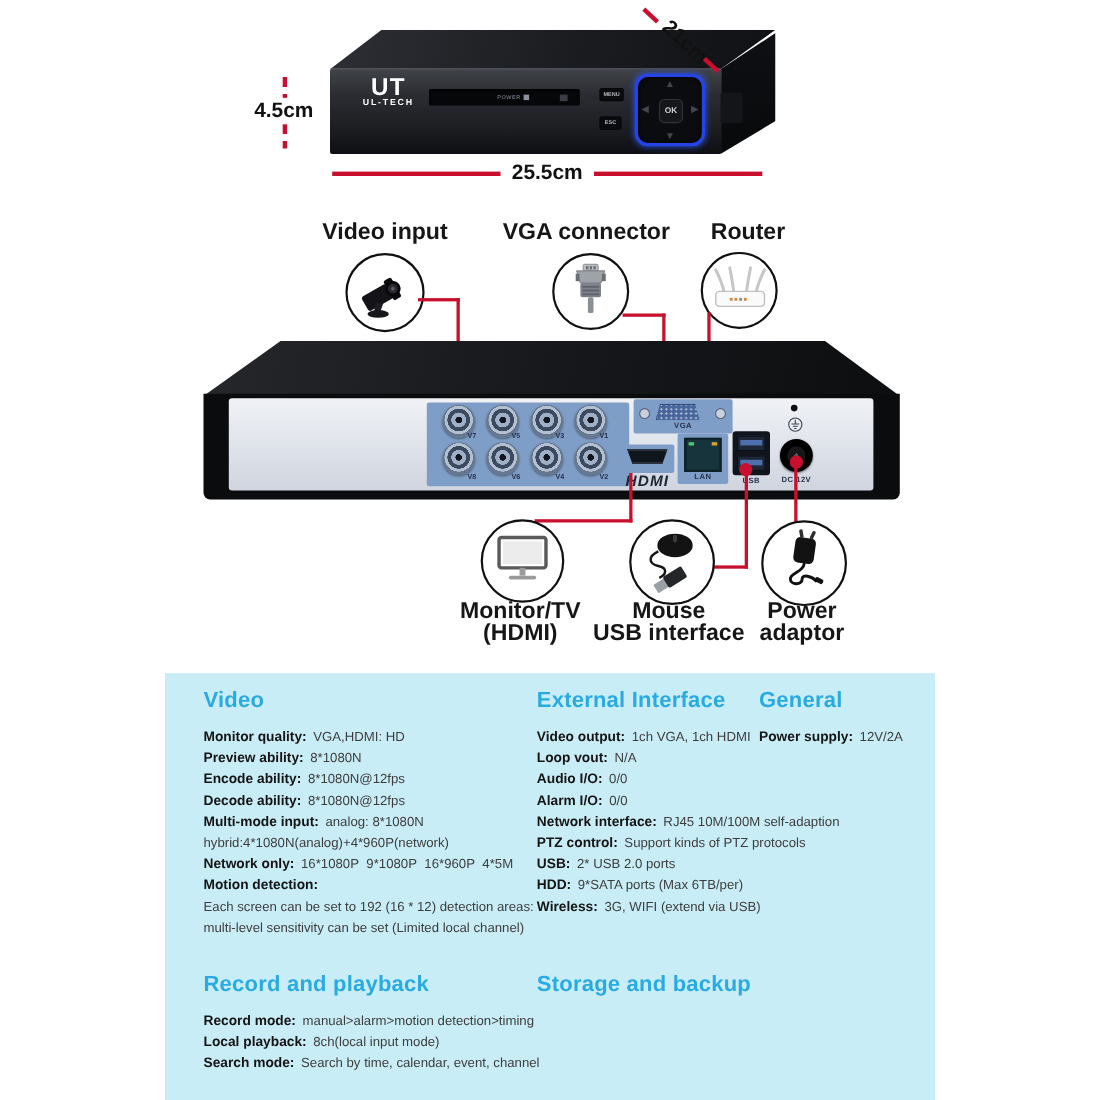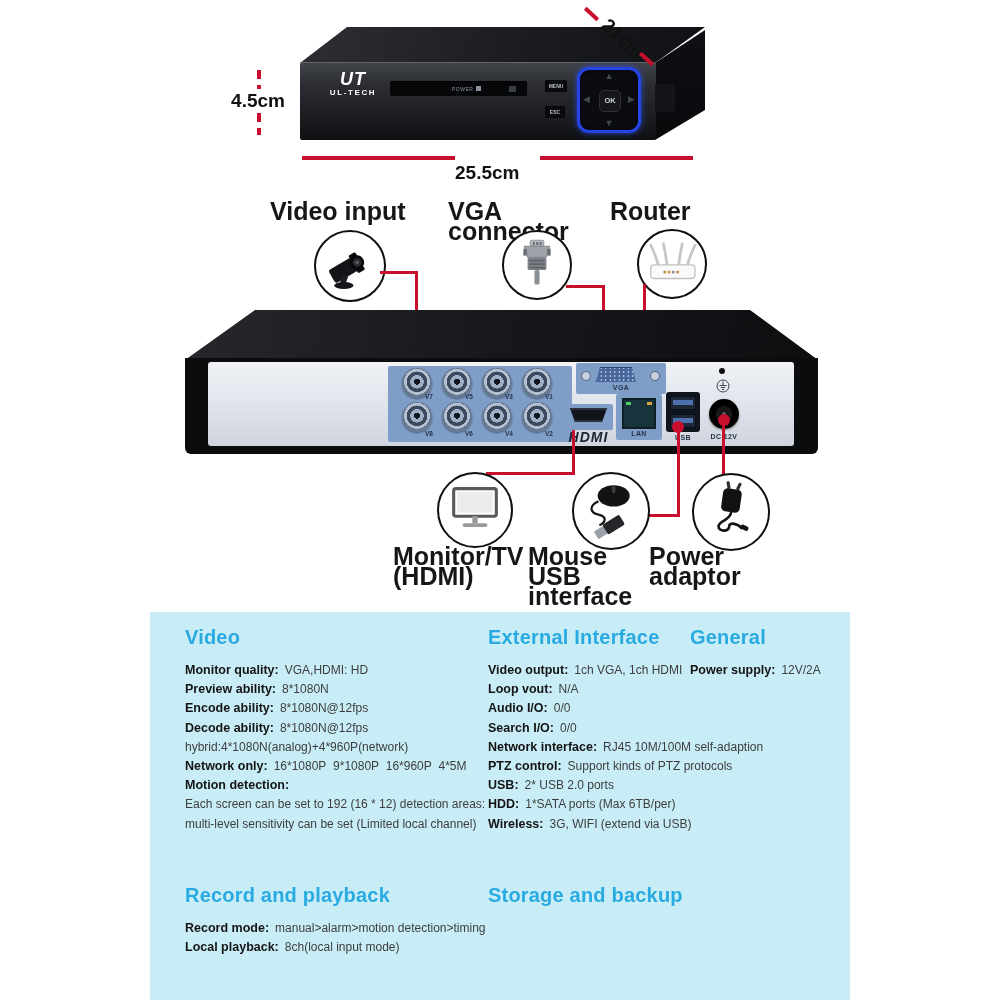--- a/index.html
+++ b/index.html
@@ -12,21 +12,21 @@
           background:linear-gradient(100deg,#2d2f34 0%,#1b1c20 55%,#101114 100%);
           clip-path:polygon(52px 0,410px 0,360px 36px,5px 36px);}
   .fu-side{left:655px;top:30px;width:52px;height:110px;
           background:linear-gradient(180deg,#0f1013,#08090b);
           clip-path:polygon(0 33px,50px 0,50px 80px,0 110px);}
   .fu-face{left:300px;top:62px;width:356px;height:78px;border-radius:2px;
           background:linear-gradient(180deg,#41444a 0%,#2b2d32 30%,#1c1e22 70%,#0e0f12 100%);
           box-shadow:inset 0 1px 0 rgba(255,255,255,.18);}
   .fu-bracket{left:655px;top:84px;width:20px;height:28px;background:#141518;border-radius:2px;}
   .fu-logo{left:318px;top:70px;width:70px;text-align:center;color:#fff;}
-  .fu-logo-ut{font-style:italic;font-weight:700;font-size:18px;letter-spacing:1px;line-height:18px;}
+  .fu-logo-ut{font-weight:700;font-size:22px;letter-spacing:1px;line-height:18px;}
   .fu-logo-name{font-size:8px;font-weight:700;letter-spacing:1.6px;line-height:10px;}
   .fu-slot{left:390px;top:81px;width:137px;height:15px;background:#060709;border-radius:2px;
           box-shadow:inset 0 1px 2px #000;display:flex;align-items:center;}
   .fu-power-label{font-size:5px;color:#9096a3;margin-left:62px;letter-spacing:.5px;}
   .fu-led{width:5px;height:5px;background:#8b90a0;margin-left:3px;}
   .fu-led2{width:7px;height:6px;background:#3a3d46;margin-left:28px;}
   .fu-btn{background:#0a0b0d;border-radius:2px;color:#b9bdc6;font-size:5px;font-weight:700;
           display:flex;align-items:center;justify-content:center;box-shadow:inset 0 0 2px #000;}
   .fu-menu{left:545px;top:80px;width:22px;height:12px;}
   .fu-esc{left:545px;top:106px;width:20px;height:12px;}
@@ -36,21 +36,21 @@
   .fu-ok{position:absolute;left:19px;top:20px;width:20px;height:20px;background:#16171b;border:1px solid #2e3138;
          border-radius:5px;color:#cdd0d7;font-size:7.5px;font-weight:700;text-align:center;line-height:19px;}
 
   
   .dim-text{font-size:19px;font-weight:600;color:#111;}
   .redbar{background:#c8102e;}
   .dash-v{width:4px;background:repeating-linear-gradient(180deg,#c8102e 0 9px,transparent 9px 15px);}
   .rot43{transform:rotate(43deg);}
 
   
-  .co-label{font-size:25px;font-weight:600;color:#161616;line-height:20px;}
+  .co-label{font-size:21px;font-weight:600;color:#161616;text-align:center;line-height:20px;}
   .co-circle{background:#fff;border:2.5px solid #101010;border-radius:50%;display:flex;
              align-items:center;justify-content:center;}
   .rl{background:#c8102e;}
   .rdot{width:12px;height:12px;border-radius:50%;background:#c8102e;}
 
   
   .ru-top{left:185px;top:310px;width:633px;height:50px;
          background:linear-gradient(100deg,#25272b 0%,#17181b 50%,#0d0e10 100%);
          clip-path:polygon(70px 0,565px 0,633px 50px,0 50px);}
   .ru-body{left:185px;top:358px;width:633px;height:96px;background:#0b0c0e;border-radius:0 0 6px 6px;}
@@ -116,21 +116,21 @@
     <span class="fu-arrow" style="left:3px;top:25px;">◀</span>
     <span class="fu-arrow" style="right:3px;top:25px;">▶</span>
     <span class="fu-ok">OK</span>
   </div>
 
   <div class="abs dash-v" style="left:257px;top:70px;height:19px;"></div>
   <div class="abs dim-text" style="left:226px;top:90px;width:64px;text-align:center;">4.5cm</div>
   <div class="abs dash-v" style="left:257px;top:113px;height:22px;"></div>
 
   <div class="abs redbar" style="left:302px;top:156px;width:153px;height:4px;"></div>
-  <div class="abs dim-text" style="left:455px;top:162px;width:85px;text-align:left;">25.5cm</div>
+  <div class="abs dim-text" style="left:455px;top:147px;width:85px;text-align:center;">25.5cm</div>
   <div class="abs redbar" style="left:540px;top:156px;width:153px;height:4px;"></div>
 
   <div class="abs redbar rot43" style="left:583px;top:12px;width:17px;height:4px;"></div>
   <div class="abs dim-text rot43" style="left:598px;top:28px;">21cm</div>
   <div class="abs redbar rot43" style="left:638px;top:57px;width:17px;height:4px;"></div>
 
   <div class="abs co-label" style="left:270px;top:201px;width:160px;">Video input</div>
   <div class="abs co-label" style="left:448px;top:201px;width:170px;">VGA connector</div>
   <div class="abs co-label" style="left:610px;top:201px;width:140px;">Router</div>
 
@@ -301,51 +301,53 @@
 
   <div class="abs spec-panel"></div>
 
   <div class="spec-section" style="left:185px;top:626px;width:300px;">
     <h2 class="spec-title">Video</h2>
     <div class="spec-rows">
         <div class="spec-row"><span class="spec-label">Monitor quality:</span><span class="spec-value">VGA,HDMI: HD</span></div>
         <div class="spec-row"><span class="spec-label">Preview ability:</span><span class="spec-value">8*1080N</span></div>
         <div class="spec-row"><span class="spec-label">Encode ability:</span><span class="spec-value">8*1080N@12fps</span></div>
         <div class="spec-row"><span class="spec-label">Decode ability:</span><span class="spec-value">8*1080N@12fps</span></div>
+        <div class="spec-row"><span class="spec-label">Multi-mode input:</span><span class="spec-value">analog: 8*1080N</span></div>
         <div class="spec-row"><span class="spec-value">hybrid:4*1080N(analog)+4*960P(network)</span></div>
         <div class="spec-row"><span class="spec-label">Network only:</span><span class="spec-value">16*1080P&nbsp; 9*1080P&nbsp; 16*960P&nbsp; 4*5M</span></div>
         <div class="spec-row"><span class="spec-label">Motion detection:</span></div>
         <div class="spec-row"><span class="spec-value">Each screen can be set to 192 (16 * 12) detection areas:</span></div>
         <div class="spec-row"><span class="spec-value">multi-level sensitivity can be set (Limited local channel)</span></div>
       </div>
   </div>
   <div class="spec-section" style="left:488px;top:626px;width:350px;">
     <h2 class="spec-title">External Interface</h2>
     <div class="spec-rows">
         <div class="spec-row"><span class="spec-label">Video output:</span><span class="spec-value">1ch VGA, 1ch HDMI</span></div>
         <div class="spec-row"><span class="spec-label">Loop vout:</span><span class="spec-value">N/A</span></div>
         <div class="spec-row"><span class="spec-label">Audio I/O:</span><span class="spec-value">0/0</span></div>
-        <div class="spec-row"><span class="spec-label">Search I/O:</span><span class="spec-value">0/0</span></div>
+        <div class="spec-row"><span class="spec-label">Alarm I/O:</span><span class="spec-value">0/0</span></div>
         <div class="spec-row"><span class="spec-label">Network interface:</span><span class="spec-value">RJ45 10M/100M self-adaption</span></div>
         <div class="spec-row"><span class="spec-label">PTZ control:</span><span class="spec-value">Support kinds of PTZ protocols</span></div>
         <div class="spec-row"><span class="spec-label">USB:</span><span class="spec-value">2* USB 2.0 ports</span></div>
-        <div class="spec-row"><span class="spec-label">HDD:</span><span class="spec-value">1*SATA ports (Max 6TB/per)</span></div>
+        <div class="spec-row"><span class="spec-label">HDD:</span><span class="spec-value">9*SATA ports (Max 6TB/per)</span></div>
         <div class="spec-row"><span class="spec-label">Wireless:</span><span class="spec-value">3G, WIFI (extend via USB)</span></div>
       </div>
   </div>
   <div class="spec-section" style="left:690px;top:626px;width:150px;">
     <h2 class="spec-title">General</h2>
     <div class="spec-rows">
         <div class="spec-row"><span class="spec-label">Power supply:</span><span class="spec-value">12V/2A</span></div>
       </div>
   </div>
   <div class="spec-section" style="left:185px;top:884px;width:300px;">
     <h2 class="spec-title">Record and playback</h2>
     <div class="spec-rows">
         <div class="spec-row"><span class="spec-label">Record mode:</span><span class="spec-value">manual&gt;alarm&gt;motion detection&gt;timing</span></div>
         <div class="spec-row"><span class="spec-label">Local playback:</span><span class="spec-value">8ch(local input mode)</span></div>
+        <div class="spec-row"><span class="spec-label">Search mode:</span><span class="spec-value">Search by time, calendar, event, channel</span></div>
       </div>
   </div>
   <div class="spec-section" style="left:488px;top:884px;width:360px;">
     <h2 class="spec-title">Storage and backup</h2>
   </div>
 
 </div>
 
 </body></html>

